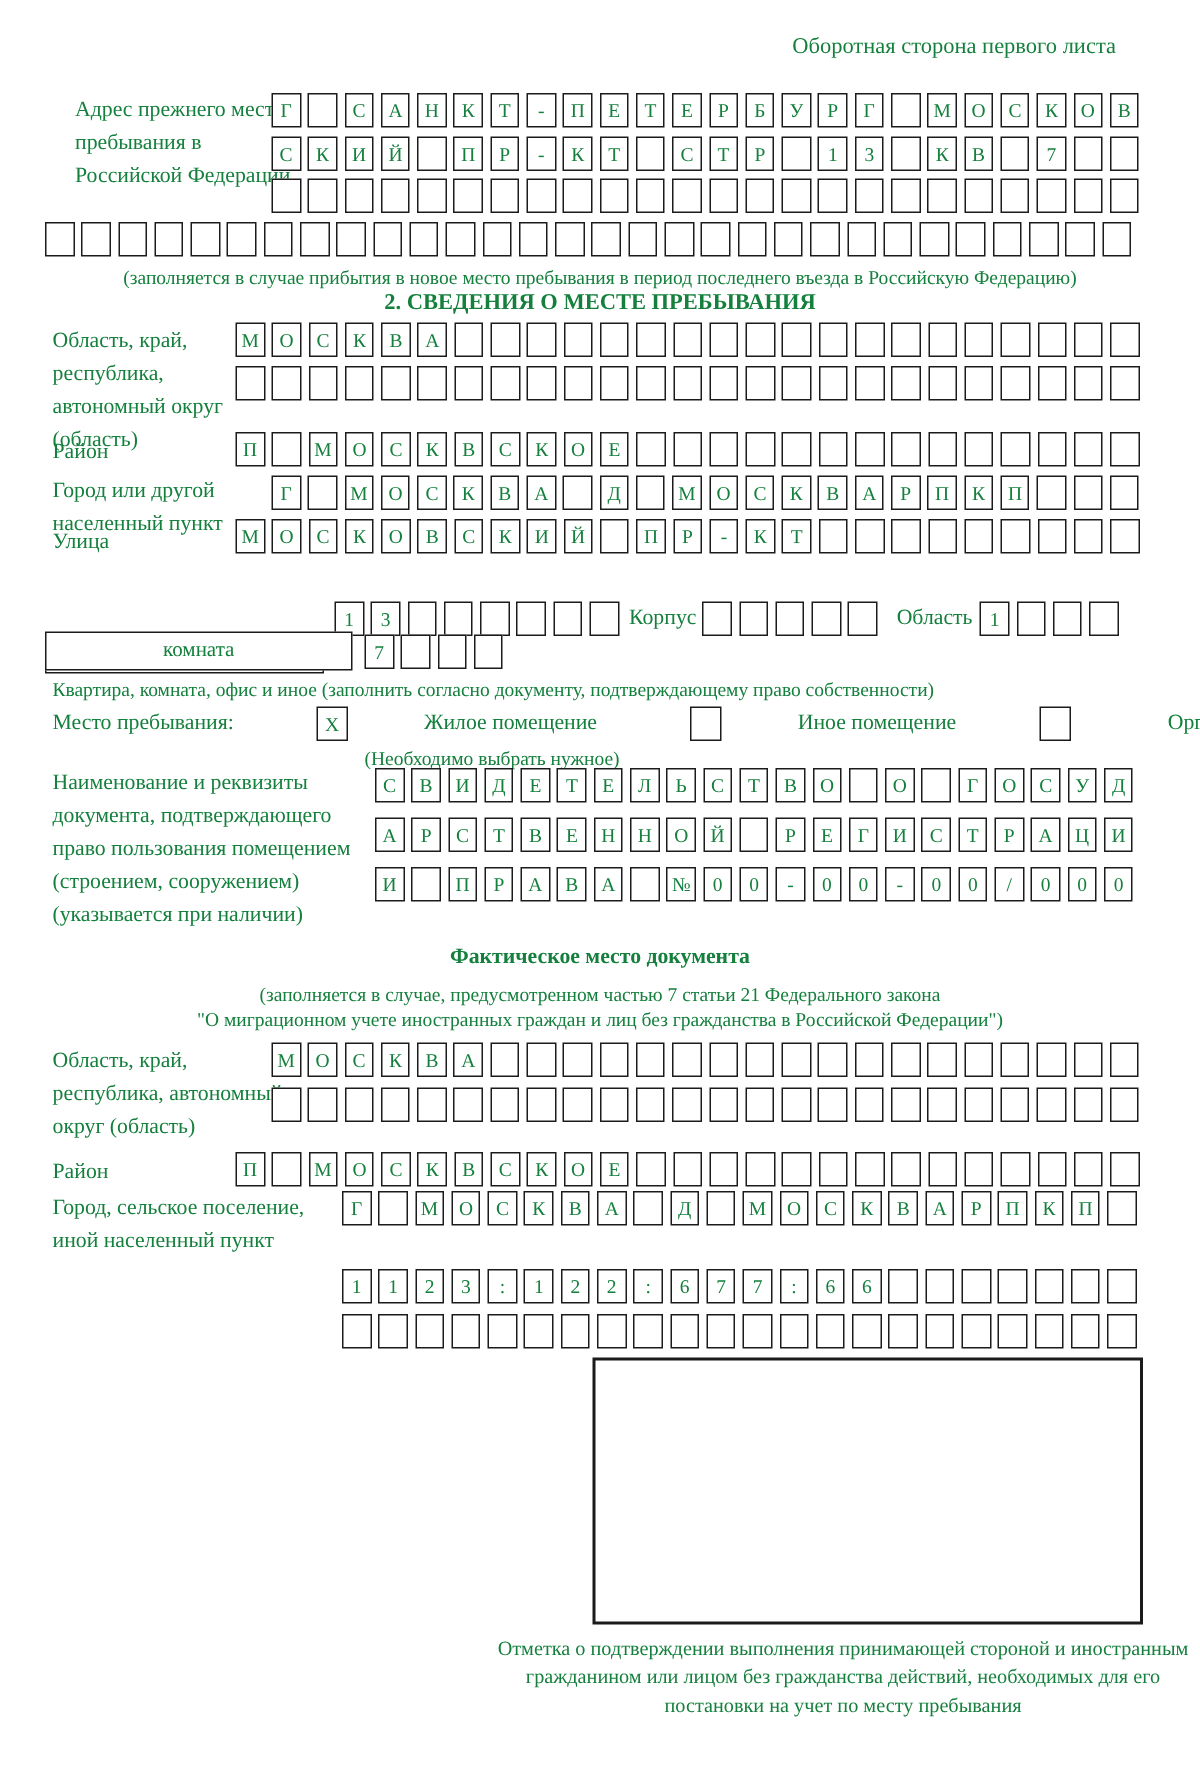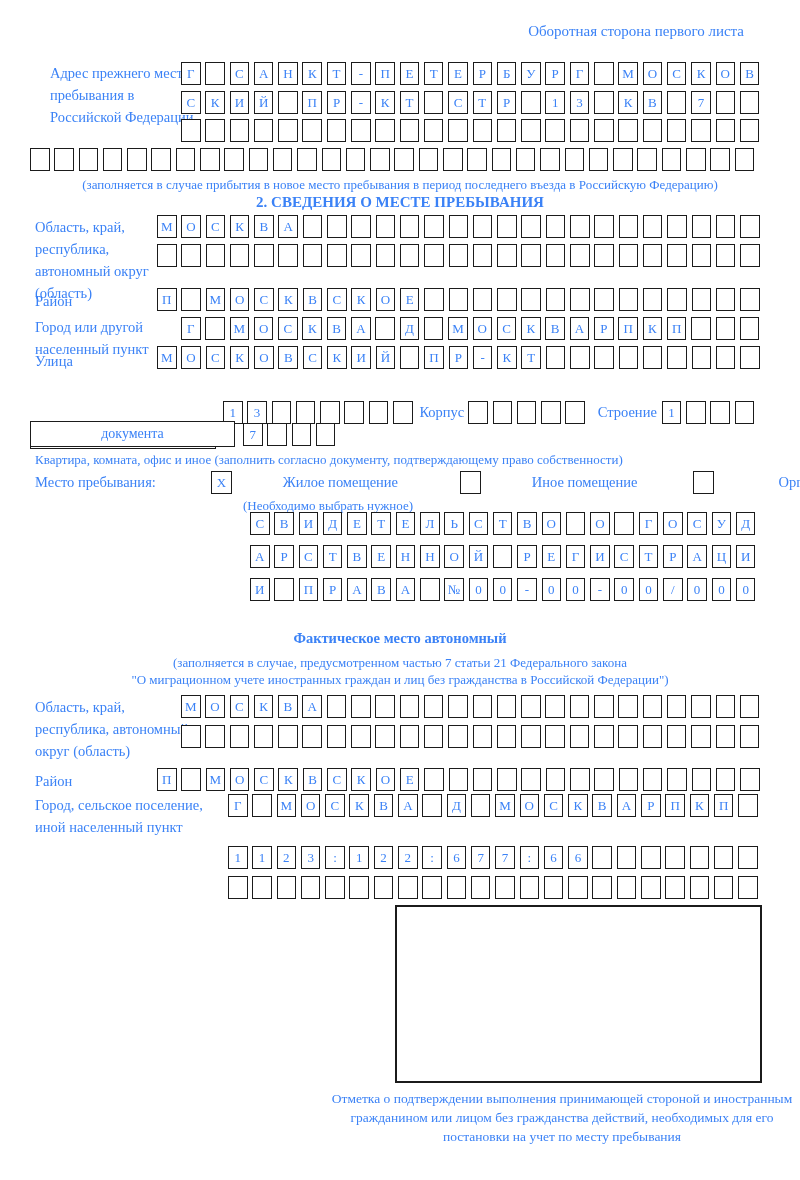--- a/index.html
+++ b/index.html
@@ -1,21 +1,21 @@
 <!DOCTYPE html>
 <html><head>
 <meta charset="utf-8">
 <style>
   html,body{margin:0;padding:0;background:#ffffff;}
   .page{
     position:relative;
     width:800px;height:1180px;
     background:#ffffff;
     font-family:"Liberation Serif","DejaVu Serif",serif;
-    color:#3b82f6;
+    color:#15803d;
     overflow:hidden;
   }
   .abs{position:absolute;}
   .label{font-size:14.5px;line-height:1.52;}
   .caption{font-size:13px;line-height:1.35;}
   .title{font-size:15px;font-weight:bold;}
   .center{left:0;right:0;text-align:center;}
   .cellrow{display:flex;align-items:center;}
   .cell{
     box-sizing:border-box;
@@ -318,51 +318,52 @@
         <span class="cell"></span>
       </span>
     <span class="inline-label" style="margin:0 4px 0 2px;">Корпус</span>
     <span class="cellrow">
         <span class="cell"></span>
         <span class="cell"></span>
         <span class="cell"></span>
         <span class="cell"></span>
         <span class="cell"></span>
       </span>
-    <span class="inline-label" style="margin:0 5px 0 8px;">Строение</span>
+    <span class="inline-label" style="margin:0 5px 0 8px;">Область</span>
     <span class="cellrow">
         <span class="cell filled">1</span>
         <span class="cell"></span>
         <span class="cell"></span>
         <span class="cell"></span>
       </span>
   </div>
 
   <div class="abs cellrow" style="left:30px;top:421px;">
-    <span class="bigbox" style="width:205px;margin-right:8px;">документа</span>
+    <span class="bigbox" style="width:205px;margin-right:8px;">комната</span>
     <span class="cellrow">
         <span class="cell filled">7</span>
         <span class="cell"></span>
         <span class="cell"></span>
         <span class="cell"></span>
       </span>
   </div>
   <div class="abs caption" style="left:35px;top:451px;">Квартира, комната, офис и иное (заполнить согласно документу, подтверждающему право собственности)</div>
 
   <div class="abs cellrow" style="left:35px;top:471px;gap:46px;">
     <span class="inline-label" style="margin-right:9px;">Место пребывания:</span>
     <span class="cell" style="width:21px;">X</span>
     <span class="inline-label" style="margin-right:16px;">Жилое помещение</span>
     <span class="cell" style="width:21px;"></span>
     <span class="inline-label" style="margin-right:10px;">Иное помещение</span>
     <span class="cell" style="width:21px;margin-right:18px;"></span>
     <span class="inline-label">Организация</span>
   </div>
   <div class="abs caption" style="left:243px;top:497px;">(Необходимо выбрать нужное)</div>
 
+  <div class="abs label" style="left:35px;top:511px;width:215px;">Наименование и реквизиты документа, подтверждающего право пользования помещением (строением, сооружением) (указывается при наличии)</div>
   <div class="abs cellrow" style="left:250px;top:512px;">
       <span class="cell filled">С</span>
       <span class="cell filled">В</span>
       <span class="cell filled">И</span>
       <span class="cell filled">Д</span>
       <span class="cell filled">Е</span>
       <span class="cell filled">Т</span>
       <span class="cell filled">Е</span>
       <span class="cell filled">Л</span>
       <span class="cell filled">Ь</span>
@@ -419,21 +420,21 @@
       <span class="cell filled">0</span>
       <span class="cell filled">-</span>
       <span class="cell filled">0</span>
       <span class="cell filled">0</span>
       <span class="cell filled">/</span>
       <span class="cell filled">0</span>
       <span class="cell filled">0</span>
       <span class="cell filled">0</span>
     </div>
 
-  <div class="abs title center" style="top:630px;font-size:14.5px;">Фактическое место автономный</div>
+  <div class="abs title center" style="top:630px;font-size:14.5px;">Фактическое место документа</div>
   <div class="abs caption center" style="top:654px;">(заполняется в случае, предусмотренном частью 7 статьи 21 Федерального закона</div>
   <div class="abs caption center" style="top:671px;">"О миграционном учете иностранных граждан и лиц без гражданства в Российской Федерации")</div>
 
   <div class="abs label" style="left:35px;top:696px;width:165px;">Область, край, республика, автономный округ (область)</div>
   <div class="abs cellrow" style="left:181px;top:695px;">
       <span class="cell filled">М</span>
       <span class="cell filled">О</span>
       <span class="cell filled">С</span>
       <span class="cell filled">К</span>
       <span class="cell filled">В</span>

